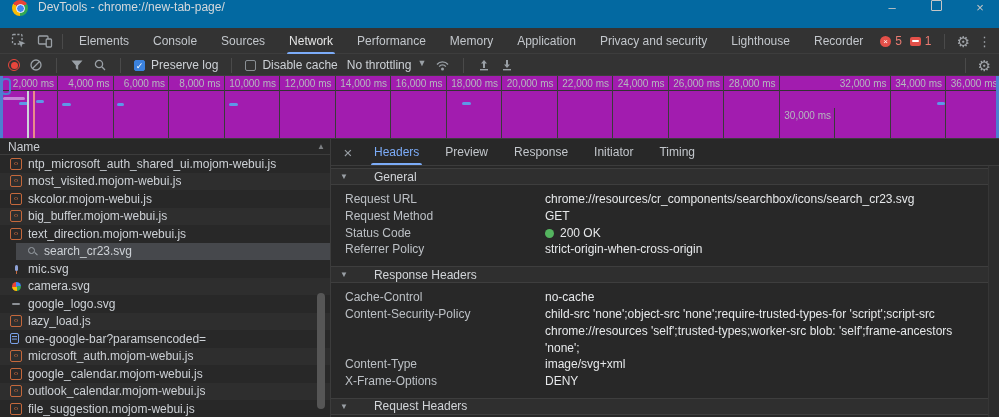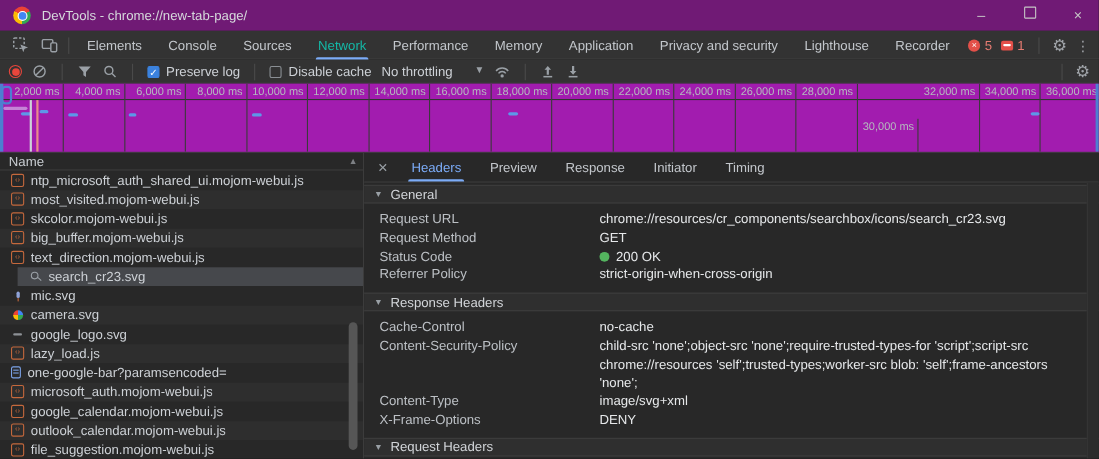--- a/index.html
+++ b/index.html
@@ -1,50 +1,50 @@
 <!DOCTYPE html>
 <html><head>
 <meta charset="utf-8">
 <style>
   html,body{margin:0;padding:0;background:#1b1b1b;}
   .app{position:relative;width:999px;height:417px;overflow:hidden;background:#282828;
        font-family:"Liberation Sans",sans-serif;font-size:12px;color:#cdd1d6;-webkit-font-smoothing:antialiased;}
   
-  .titlebar{height:28px;background:#701a75;display:flex;align-items:center;padding:0 12px;gap:10px;}
+  .titlebar{height:28px;background:#0369a1;display:flex;align-items:flex-start;padding:0 12px;gap:10px;}
   .logo{width:16px;height:16px;border-radius:50%;position:relative;flex:0 0 auto;
         background:conic-gradient(from 60deg,#34a853 0 120deg,#fbbc04 0 240deg,#ea4335 0 360deg);}
   .logo::before{content:"";position:absolute;inset:3.5px;background:#4285f4;border:1.6px solid #fff;border-radius:50%;}
   .wtitle{color:#d6d9dc;font-size:12px;}
   .wcontrols{margin-left:auto;display:flex;align-items:center;gap:30px;color:#c6c6c6;}
   .wc{width:14px;text-align:center;cursor:default;font-size:13px;line-height:14px;}
   .wc.max{font-size:10px;}
   .maxbox{display:inline-block;width:9px;height:9px;border:1.2px solid #c6c6c6;border-radius:1px;}
   
   .tabbar{height:26px;background:#333333;display:flex;align-items:center;box-shadow:inset 0 -1px 0 #3d3d3d;padding-left:6px;}
   .tbicon{width:26px;height:100%;display:flex;align-items:center;justify-content:center;flex:0 0 auto;}
   .tsep{width:1px;height:15px;background:#4a4a4a;margin:0 4px;flex:0 0 auto;}
   .tab{padding:0 12px;height:100%;display:flex;align-items:center;color:#c3c7cc;position:relative;white-space:nowrap;cursor:default;}
-  .tab.active{color:#14b8a6;}
+  .tab.active{color:#e5e5e5;}
   .tab.active::after{content:"";position:absolute;left:10px;right:10px;bottom:0;height:2.5px;background:#7cacf8;border-radius:2px 2px 0 0;}
   .tabbar-right{margin-left:auto;display:flex;align-items:center;gap:8px;padding-right:8px;}
   .badge{display:flex;align-items:center;gap:4px;}
   .errdot{width:11px;height:11px;border-radius:50%;background:#e35049;color:#fff;font-size:8px;line-height:11px;text-align:center;}
   .errcount{color:#e77b72;}
   .issueicon{width:11px;height:9px;border-radius:2px;background:#e35049;position:relative;}
   .issueicon::after{content:"";position:absolute;left:2px;top:3px;right:2px;height:2px;background:#fff;border-radius:1px;}
   .gear{color:#a0a4a9;font-size:15px;line-height:15px;}
   .kebab{color:#a0a4a9;font-size:13px;letter-spacing:0;}
   
   .ntoolbar{height:22px;background:#333333;display:flex;align-items:center;gap:9px;padding:0 8px;box-shadow:inset 0 -1px 0 #3d3d3d;}
   .rec{width:10px;height:10px;border:1.5px solid #e8463c;border-radius:50%;position:relative;}
   .rec::after{content:"";position:absolute;inset:1.5px;background:#e8463c;border-radius:50%;}
   .cb{width:11px;height:11px;border:1px solid #8a8f94;border-radius:2px;box-sizing:border-box;flex:0 0 auto;}
   .cb.checked{background:#3b82de;border-color:#3b82de;color:#fff;font-size:9px;line-height:10px;text-align:center;}
   .cblabel{color:#cdd1d6;margin-left:-3px;}
-  .ddl{display:flex;align-items:flex-start;gap:20px;color:#cdd1d6;}
+  .ddl{display:flex;align-items:flex-start;gap:6px;color:#cdd1d6;}
   .caret{color:#9aa0a6;font-size:9px;}
   .toolbar-right{margin-left:auto;display:flex;align-items:center;gap:8px;}
   
   .overview{height:63px;position:relative;background:#a21caf;border-bottom:1px solid #3c3c3c;box-sizing:border-box;overflow:hidden;}
   .tick{position:absolute;top:0;bottom:0;border-right:1px solid #3a3a3a;box-sizing:border-box;}
   .tick span{position:absolute;top:2px;right:3px;font-size:10px;color:#b4b9be;white-space:nowrap;}
   .ovrule{position:absolute;left:0;right:0;top:14px;height:1px;background:#323232;}
   .ovbar{position:absolute;height:3px;border-radius:1.5px;}
   .ovmark{position:absolute;top:15px;bottom:0;width:1.5px;}
   .ovhandle{position:absolute;top:0;bottom:0;width:3px;}
@@ -77,21 +77,21 @@
   .details{flex:1;display:flex;flex-direction:column;background:#282828;position:relative;overflow:hidden;}
   .dtabs{height:27px;flex:0 0 auto;display:flex;align-items:center;border-bottom:1px solid #3c3c3c;box-sizing:border-box;padding-left:4px;}
   .dclose{width:26px;text-align:center;color:#9aa0a6;font-size:15px;cursor:default;}
   .dtab{padding:0 13px;height:100%;display:flex;align-items:center;color:#c3c7cc;position:relative;cursor:default;}
   .dtab.active{color:#7cacf8;}
   .dtab.active::after{content:"";position:absolute;left:10px;right:10px;bottom:0;height:2.5px;background:#7cacf8;border-radius:2px 2px 0 0;}
   .sections{padding-top:2px;}
   .sec-header{height:17px;background:#2f2f2f;border-top:1px solid #3e3e3e;border-bottom:1px solid #3e3e3e;
               display:flex;align-items:center;gap:7px;padding-left:9px;box-sizing:border-box;cursor:default;}
   .arrow{font-size:8px;color:#9aa0a6;}
-  .sec-title{color:#d2d5d9;}
+  .sec-title{color:#d2d5d9;margin-left:19px;}
   .sec-rows{padding:6px 10px 8px 14px;}
   .hrow{display:flex;line-height:16.8px;}
   .hlabel{width:200px;flex:0 0 auto;color:#bcc0c5;}
   .hval{flex:1;color:#e6e8ea;padding-right:10px;word-break:break-word;}
   .dot{display:inline-block;width:9px;height:9px;border-radius:50%;margin-right:6px;vertical-align:-1px;}
   .partial-box{margin:6px 6px 0 6px;background:#323232;border-radius:6px 6px 0 0;height:16px;position:relative;}
   .dgutter{position:absolute;right:0;top:27px;bottom:0;width:10px;background:#2c2c2c;border-left:1px solid #363636;}
   svg .st{stroke:#9aa0a6;fill:none;stroke-width:1.3;}
   svg .fl{fill:#9aa0a6;}
 </style>

